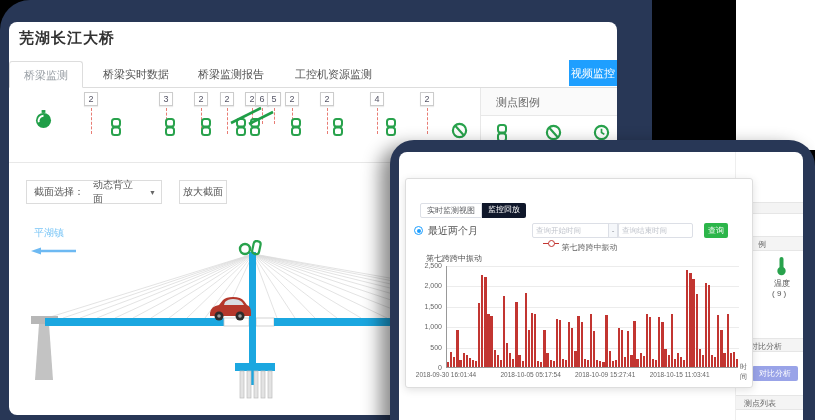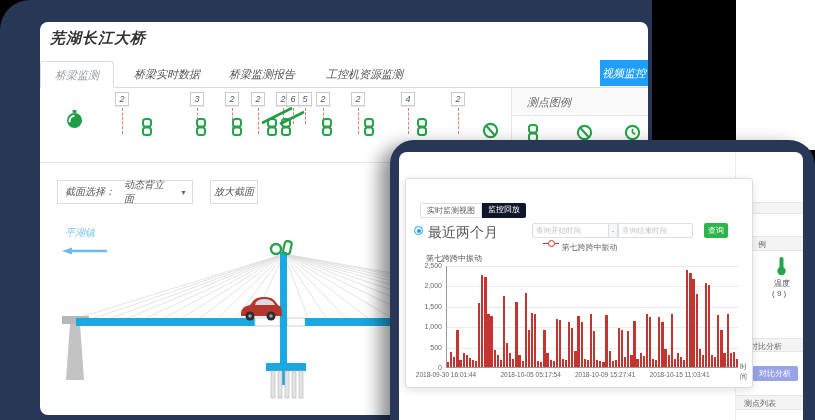--- a/index.html
+++ b/index.html
@@ -7,22 +7,22 @@
     font-family:"Liberation Sans", sans-serif; }
   .stage { position:relative; width:815px; height:420px; overflow:hidden; }
   .abs { position:absolute; }
 
   
   .bg-white-tr { left:736px; top:0; width:79px; height:150px; background:#fff; }
 
   
   .main-frame { left:0; top:0; width:652px; height:420px; background:#283756;
     border-radius:30px 0 0 0; }
-  .main-window { position:absolute; left:40px; top:22px; width:608px; height:393px;
-    background:#fff; border-radius:8px; overflow:hidden;font-style:italic; }
+  .main-window { position:absolute; left:9px; top:22px; width:608px; height:393px;
+    background:#fff; border-radius:8px; overflow:hidden; }
 
   .mw-title { position:absolute; left:10px; top:7px; font-size:15px; font-weight:bold;
     color:#333; letter-spacing:1px; }
   .tabbar { position:absolute; left:0; top:36px; width:608px; height:30px;
     border-bottom:1px solid #ddd; }
   .tab { position:absolute; top:3px; height:27px; line-height:27px; padding:0 14px;
     font-size:11px; color:#555; }
   .tab.active { background:#fff; border:1px solid #ddd; border-bottom:1px solid #fff;
     color:#9aa0a6; border-radius:3px 3px 0 0; }
   .video-btn { position:absolute; right:0; top:2px; width:48px; height:26px;
@@ -87,21 +87,21 @@
   .modal-title { position:absolute; left:12px; top:5px; font-size:10.5px; color:#444; }
   .modal-close { position:absolute; right:10px; top:3px; font-size:12px; color:#999; }
   .m-tabs { position:absolute; left:14px; top:24px; height:15px; display:flex; }
   .m-tab { height:15px; line-height:14px; font-size:8px; padding:0 6px; }
   .m-tab.plain { border:1px solid #dcdfe6; color:#606266; border-radius:2px 0 0 2px; background:#fff; }
   .m-tab.blue { background:#0f172a; color:#fff; border-radius:0 2px 2px 0; }
   .radio { position:absolute; left:8px; top:47px; width:9px; height:9px; border:1px solid #1e9fff;
     border-radius:50%; }
   .radio::after { content:""; position:absolute; left:1.5px; top:1.5px; width:4px; height:4px;
     border-radius:50%; background:#1e9fff; }
-  .radio-label { position:absolute; left:22px; top:45px; font-size:14px; color:#555; }
+  .radio-label { position:absolute; left:22px; top:45px; font-size:10px; color:#555; }
   .m-input { position:absolute; top:44px; height:15px; border:1px solid #dcdfe6; border-radius:2px;
     font-size:7.5px; color:#555; padding:0 3px; background:#fff; }
   .m-input::placeholder { color:#c0c4cc; }
   .m-sep { position:absolute; left:202px; top:44px; width:10px; height:15px; background:#f5f7fa;
     border:1px solid #dcdfe6; font-size:8px; color:#909399; text-align:center; line-height:13px; }
   .query-btn { position:absolute; left:298px; top:44px; width:24px; height:15px; background:#2cb54a;
     color:#fff; font-size:8px; text-align:center; line-height:15px; border-radius:2px; }
   .m-legend { position:absolute; left:0; top:63px; width:348px; text-align:center; font-size:8px;
     color:#666; }
   .m-legend .mark { display:inline-block; vertical-align:middle; width:16px; height:5px;

